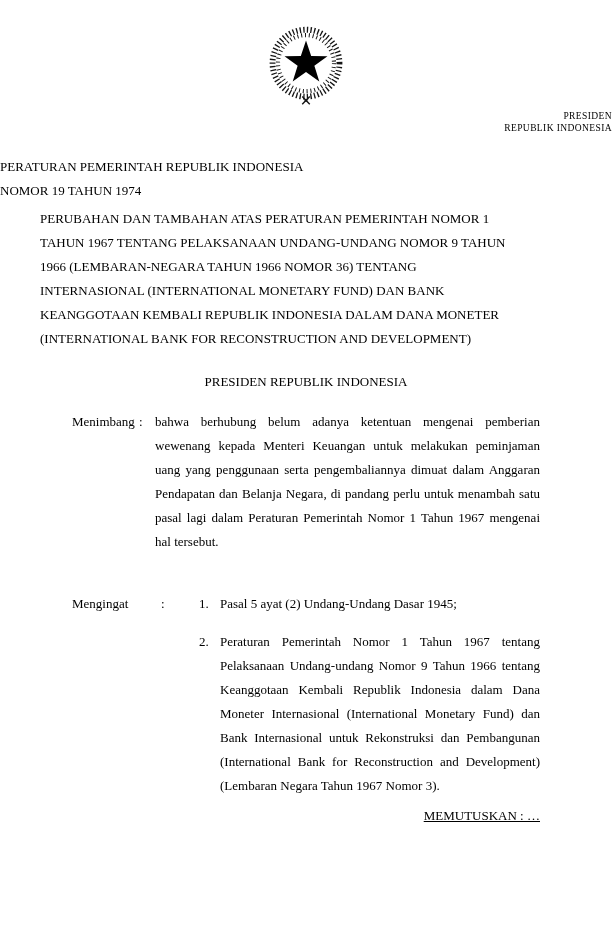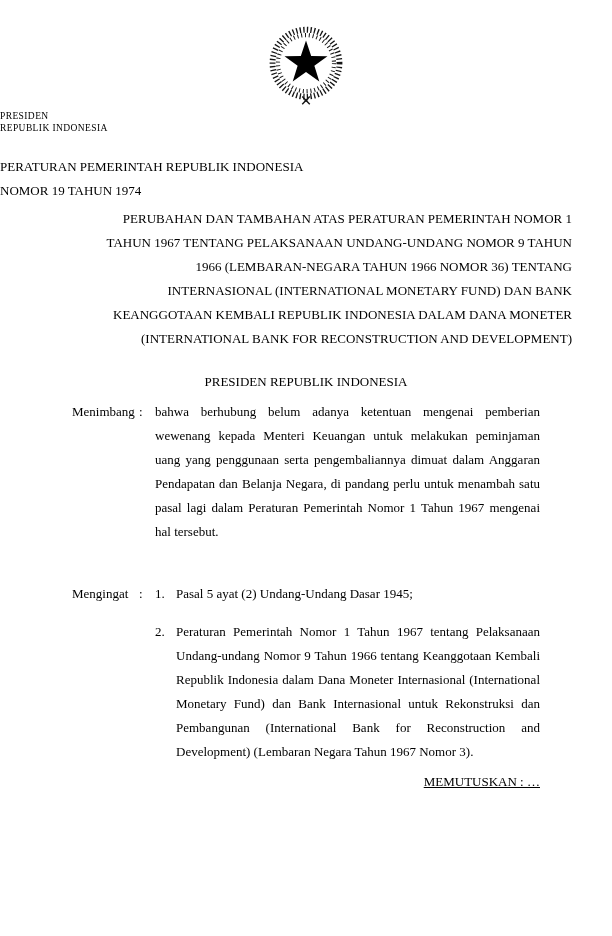--- a/index.html
+++ b/index.html
@@ -12,62 +12,62 @@
     width: 612px;
     height: 936px;
     background: #ffffff;
     color: #000000;
     font-family: "Liberation Serif", "DejaVu Serif", serif;
     overflow: hidden;
   }
   
   .header {
     padding-top: 23px;
-    text-align: left;
+    text-align: right;
   }
   .emblem {
     display: block;
     margin: 0 auto;
   }
   .org-line {
     font-size: 9.5px;
     line-height: 12px;
     letter-spacing: 0.4px;
   }
   
   .title-block {
     margin-top: 21px;
     font-size: 13px;
     line-height: 24px;
   }
   .subject-block {
     margin: 4px 40px 0 40px;
-    text-align: right;
+    text-align: left;
     font-size: 13px;
     line-height: 24px;
   }
   .issuer-heading {
     margin-top: 19px;
     text-align: center;
     font-size: 13px;
     line-height: 24px;
   }
   
   .clauses {
     margin: 0 72px;
     font-size: 13px;
     line-height: 24px;
   }
   .clause {
     display: grid;
     grid-template-columns: 67px 16px 1fr;
     align-items: start;
   }
-  .clause-menimbang { margin-top: 6px; }
-  .clause-mengingat { margin-top: 38px; }
+  .clause-menimbang { margin-top: 16px; }
+  .clause-mengingat { margin-top: 38px; gap: 22px; }
   .clause .label { text-align: left; }
   .clause .colon { text-align: left; }
   .clause .content {
     text-align: justify;
     text-justify: inter-word;
   }
   .m-item {
     display: grid;
     grid-template-columns: 21px 1fr;
     align-items: start;

